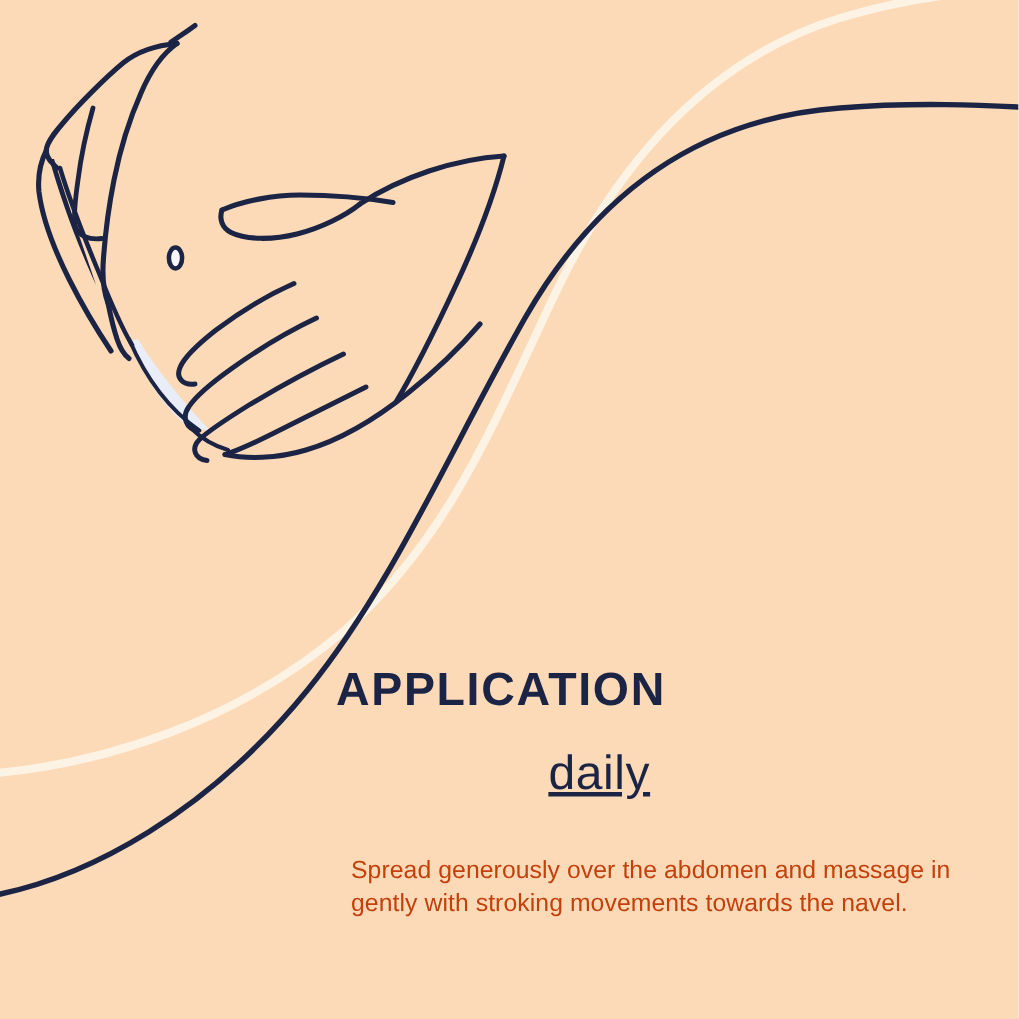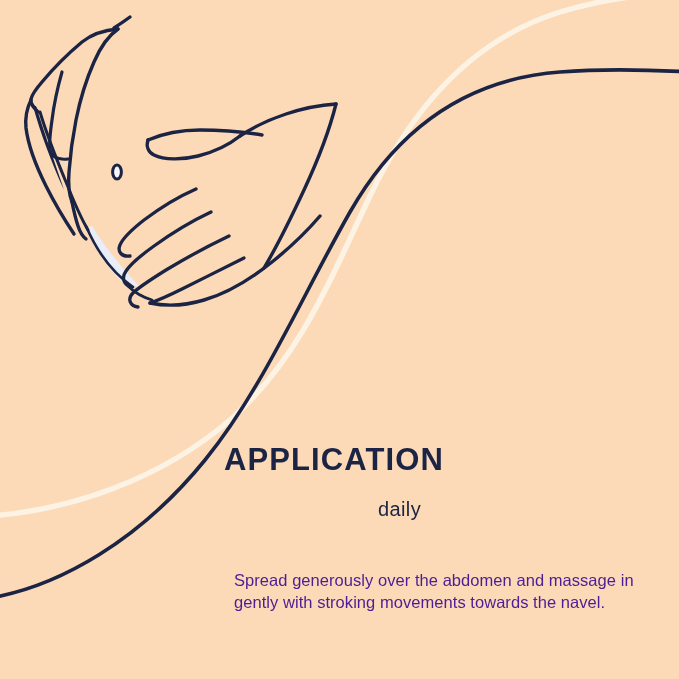--- a/index.html
+++ b/index.html
@@ -45,35 +45,36 @@
     line-height: 1;
   }
   #subheading {
     position: absolute;
     left: 0;
     right: 0;
     top: 498px;
     text-align: center;
     padding-left: 120px;
     font-family: "Liberation Sans", sans-serif;
-    font-size: 20px;
+    font-size: 32px;
     font-weight: 400;
     letter-spacing: 0.4px;
     color: #1b2444;
     line-height: 1.1;
+    text-decoration: underline;
   }
   #bodytext {
     position: absolute;
     left: 234px;
     top: 570px;
     width: 410px;
     font-family: "Liberation Sans", sans-serif;
     font-size: 16.5px;
     font-weight: 400;
-    color: #4c1d95;
+    color: #c2410c;
     line-height: 1.32;
     letter-spacing: 0.05px;
   }
 </style>
 </head>
 <body>
 
 <div id="poster">
 
   <svg id="art" viewBox="0 0 679 679" xmlns="http://www.w3.org/2000/svg" preserveAspectRatio="none">

